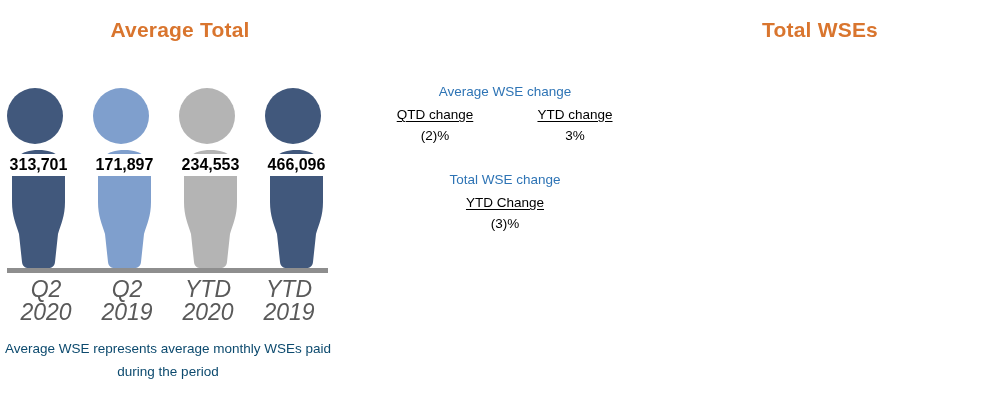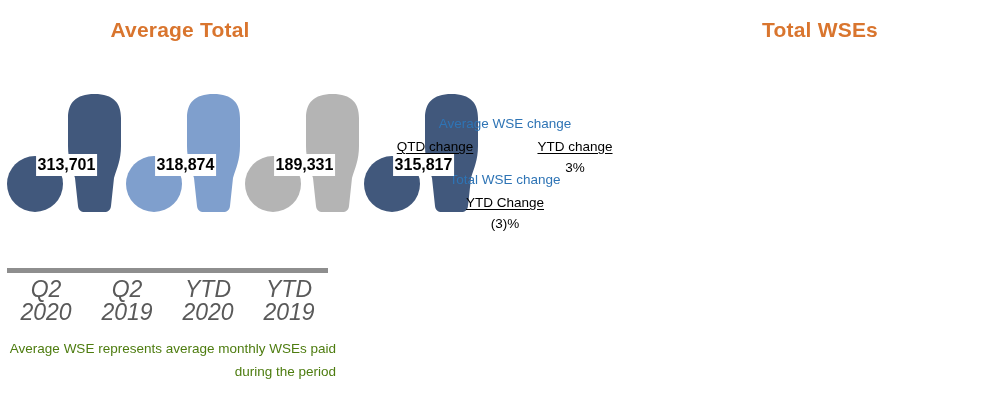--- a/index.html
+++ b/index.html
@@ -37,22 +37,22 @@
   .figures {
     position: absolute;
     display: flex;
     align-items: flex-end;
   }
   #left-figures  { left: 7px;  top: 88px; width: 321px; justify-content: space-between; }
 
   .figure {
     position: relative;
     display: flex;
-    flex-direction: row;
-    align-items: flex-end;
+    flex-direction: column;
+    align-items: flex-start;
   }
   .fig-head {
     border-radius: 50%;
   }
   .fig-body {
     position: relative;
   }
   .fig-label {
     position: absolute;
     left: 50%;
@@ -92,30 +92,30 @@
     text-align: center;
     font-size: 23px;
     color: #595959;
     line-height: 1.0;
     font-style: italic;
   }
   #left-cats .cat span { display: block; }
 
   .caption {
     position: absolute;
-    text-align: right;
-    font-size: 13.5px;
-    color: #4d7c0f;
+    text-align: center;
+    font-size: 13.5px;
+    color: #0c4a6e;
     line-height: 1.7;
   }
   #left-caption  { left: 0px;   top: 338px; width: 336px; }
 
   
   .change-group { position: absolute; width: 100%; text-align: center; }
-  #avg-change-group   { top: 84px; margin-top: 32px; }
+  #avg-change-group   { top: 84px; }
   #total-change-group { top: 172px; }
 
   .change-heading {
     font-size: 13.5px;
     color: #2e74b5;
     margin-bottom: 8px;
   }
   .change-cols {
     display: flex;
     justify-content: center;
@@ -147,35 +147,35 @@
         <div class="fig-body"><svg viewBox="0 0 63 118" preserveAspectRatio="none" width="100%" height="100%" aria-hidden="true">
             <path fill="#41587c" d="M31.5 0 C12.5 0 5 9 5 24 L5 52 C5 66 9 74 12 84 L15 112 C15.5 116 18 118 21.5 118 L41.5 118 C45 118 47.5 116 48 112 L51 84 C54 74 58 66 58 52 L58 24 C58 9 50.5 0 31.5 0 Z"></path>
           </svg></div>
         <div class="fig-label">313,701</div>
       </div>
       <div class="figure fig-sm">
         <div class="fig-head" style="background: rgb(127, 159, 205);"></div>
         <div class="fig-body"><svg viewBox="0 0 63 118" preserveAspectRatio="none" width="100%" height="100%" aria-hidden="true">
             <path fill="#7f9fcd" d="M31.5 0 C12.5 0 5 9 5 24 L5 52 C5 66 9 74 12 84 L15 112 C15.5 116 18 118 21.5 118 L41.5 118 C45 118 47.5 116 48 112 L51 84 C54 74 58 66 58 52 L58 24 C58 9 50.5 0 31.5 0 Z"></path>
           </svg></div>
-        <div class="fig-label">318,874</div>
+        <div class="fig-label">171,897</div>
       </div>
       <div class="figure fig-sm">
         <div class="fig-head" style="background: rgb(180, 180, 180);"></div>
         <div class="fig-body"><svg viewBox="0 0 63 118" preserveAspectRatio="none" width="100%" height="100%" aria-hidden="true">
             <path fill="#b4b4b4" d="M31.5 0 C12.5 0 5 9 5 24 L5 52 C5 66 9 74 12 84 L15 112 C15.5 116 18 118 21.5 118 L41.5 118 C45 118 47.5 116 48 112 L51 84 C54 74 58 66 58 52 L58 24 C58 9 50.5 0 31.5 0 Z"></path>
           </svg></div>
-        <div class="fig-label">189,331</div>
+        <div class="fig-label">234,553</div>
       </div>
       <div class="figure fig-sm">
         <div class="fig-head" style="background: rgb(65, 88, 124);"></div>
         <div class="fig-body"><svg viewBox="0 0 63 118" preserveAspectRatio="none" width="100%" height="100%" aria-hidden="true">
             <path fill="#41587c" d="M31.5 0 C12.5 0 5 9 5 24 L5 52 C5 66 9 74 12 84 L15 112 C15.5 116 18 118 21.5 118 L41.5 118 C45 118 47.5 116 48 112 L51 84 C54 74 58 66 58 52 L58 24 C58 9 50.5 0 31.5 0 Z"></path>
           </svg></div>
-        <div class="fig-label">315,817</div>
+        <div class="fig-label">466,096</div>
       </div>
     </div>
 
   <div class="baseline" id="left-baseline"></div>
 
   <div class="cat-labels" id="left-cats">
       <div class="cat">
         <span>Q2</span>
         <span>2020</span>
       </div>

